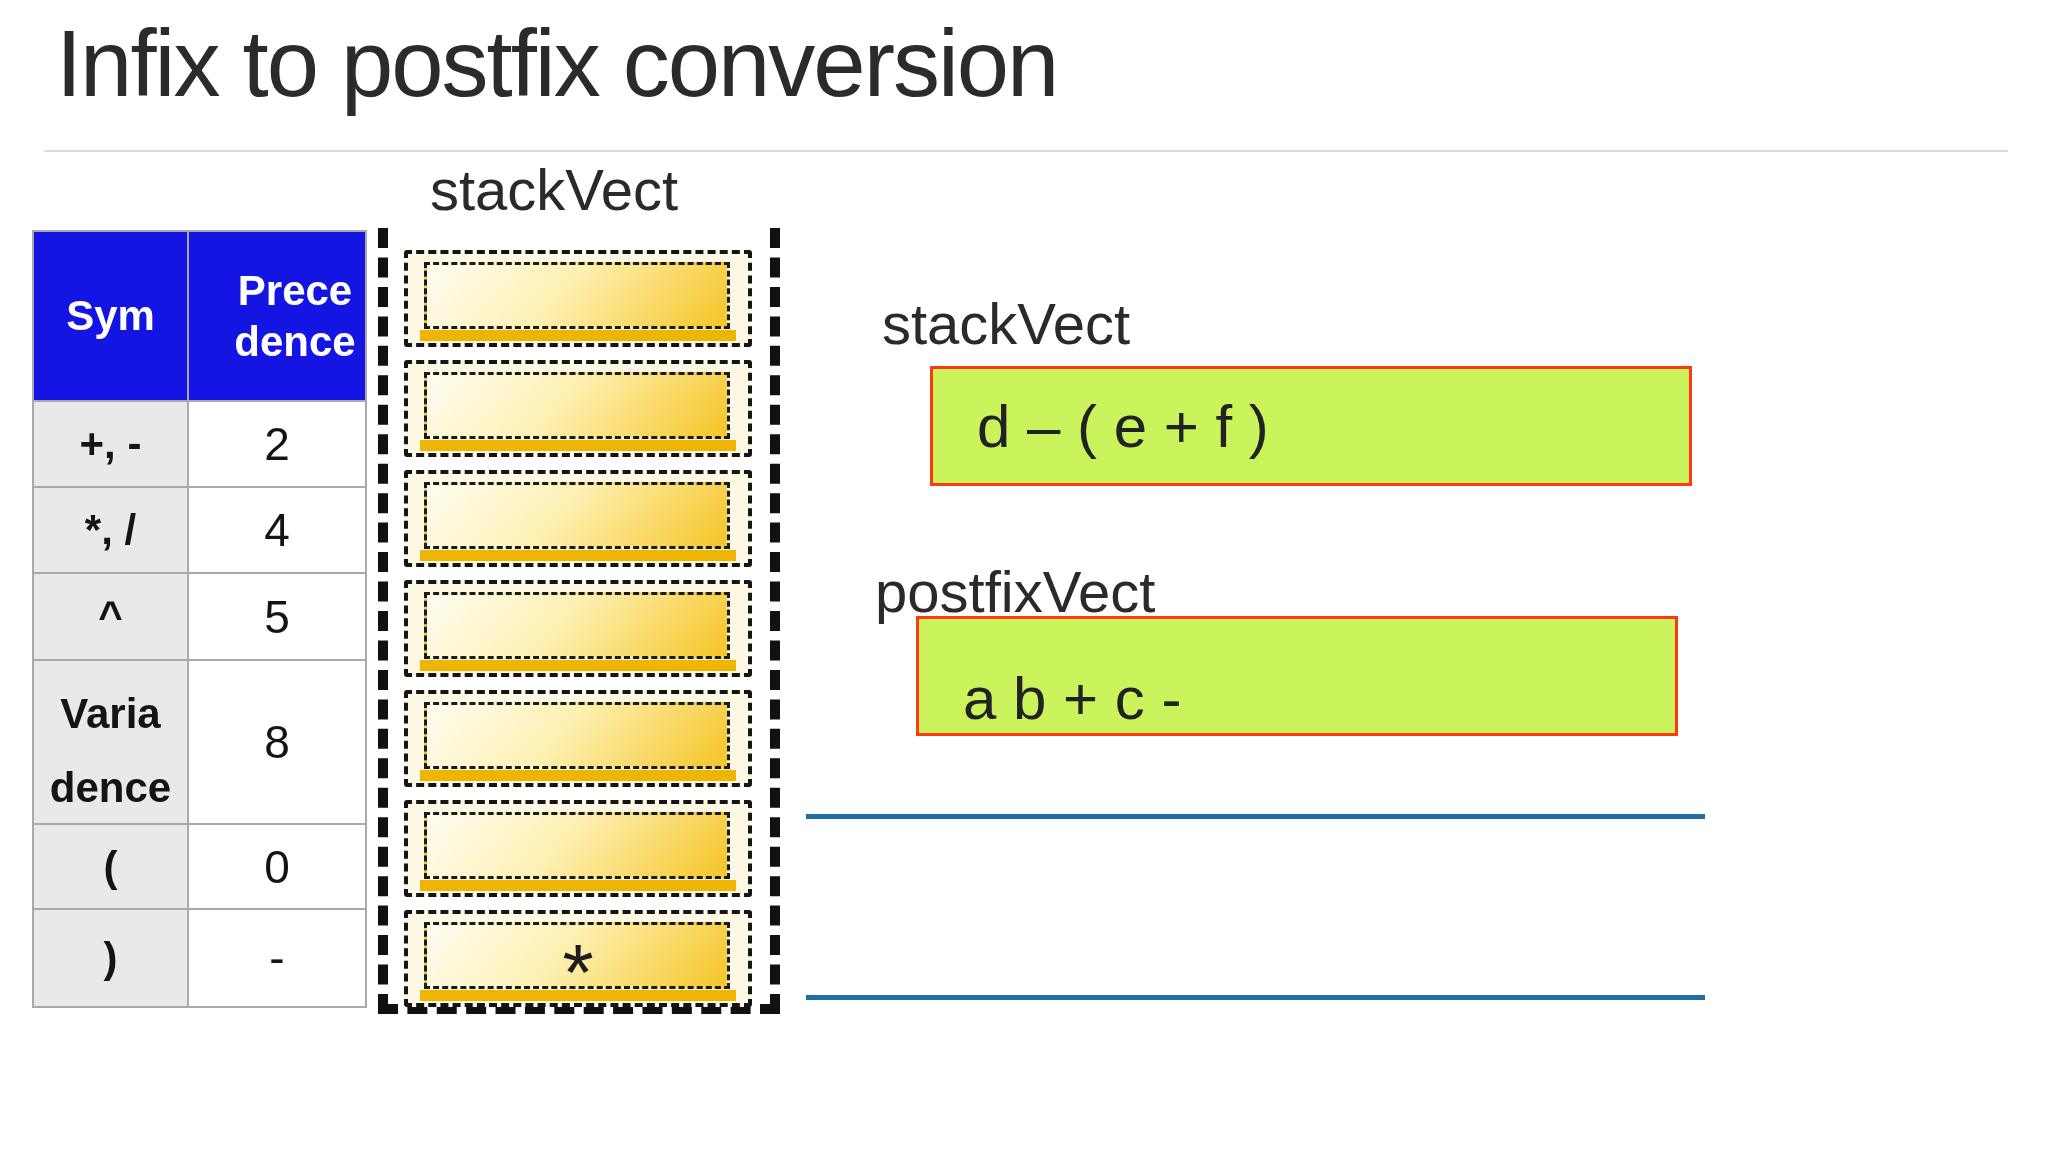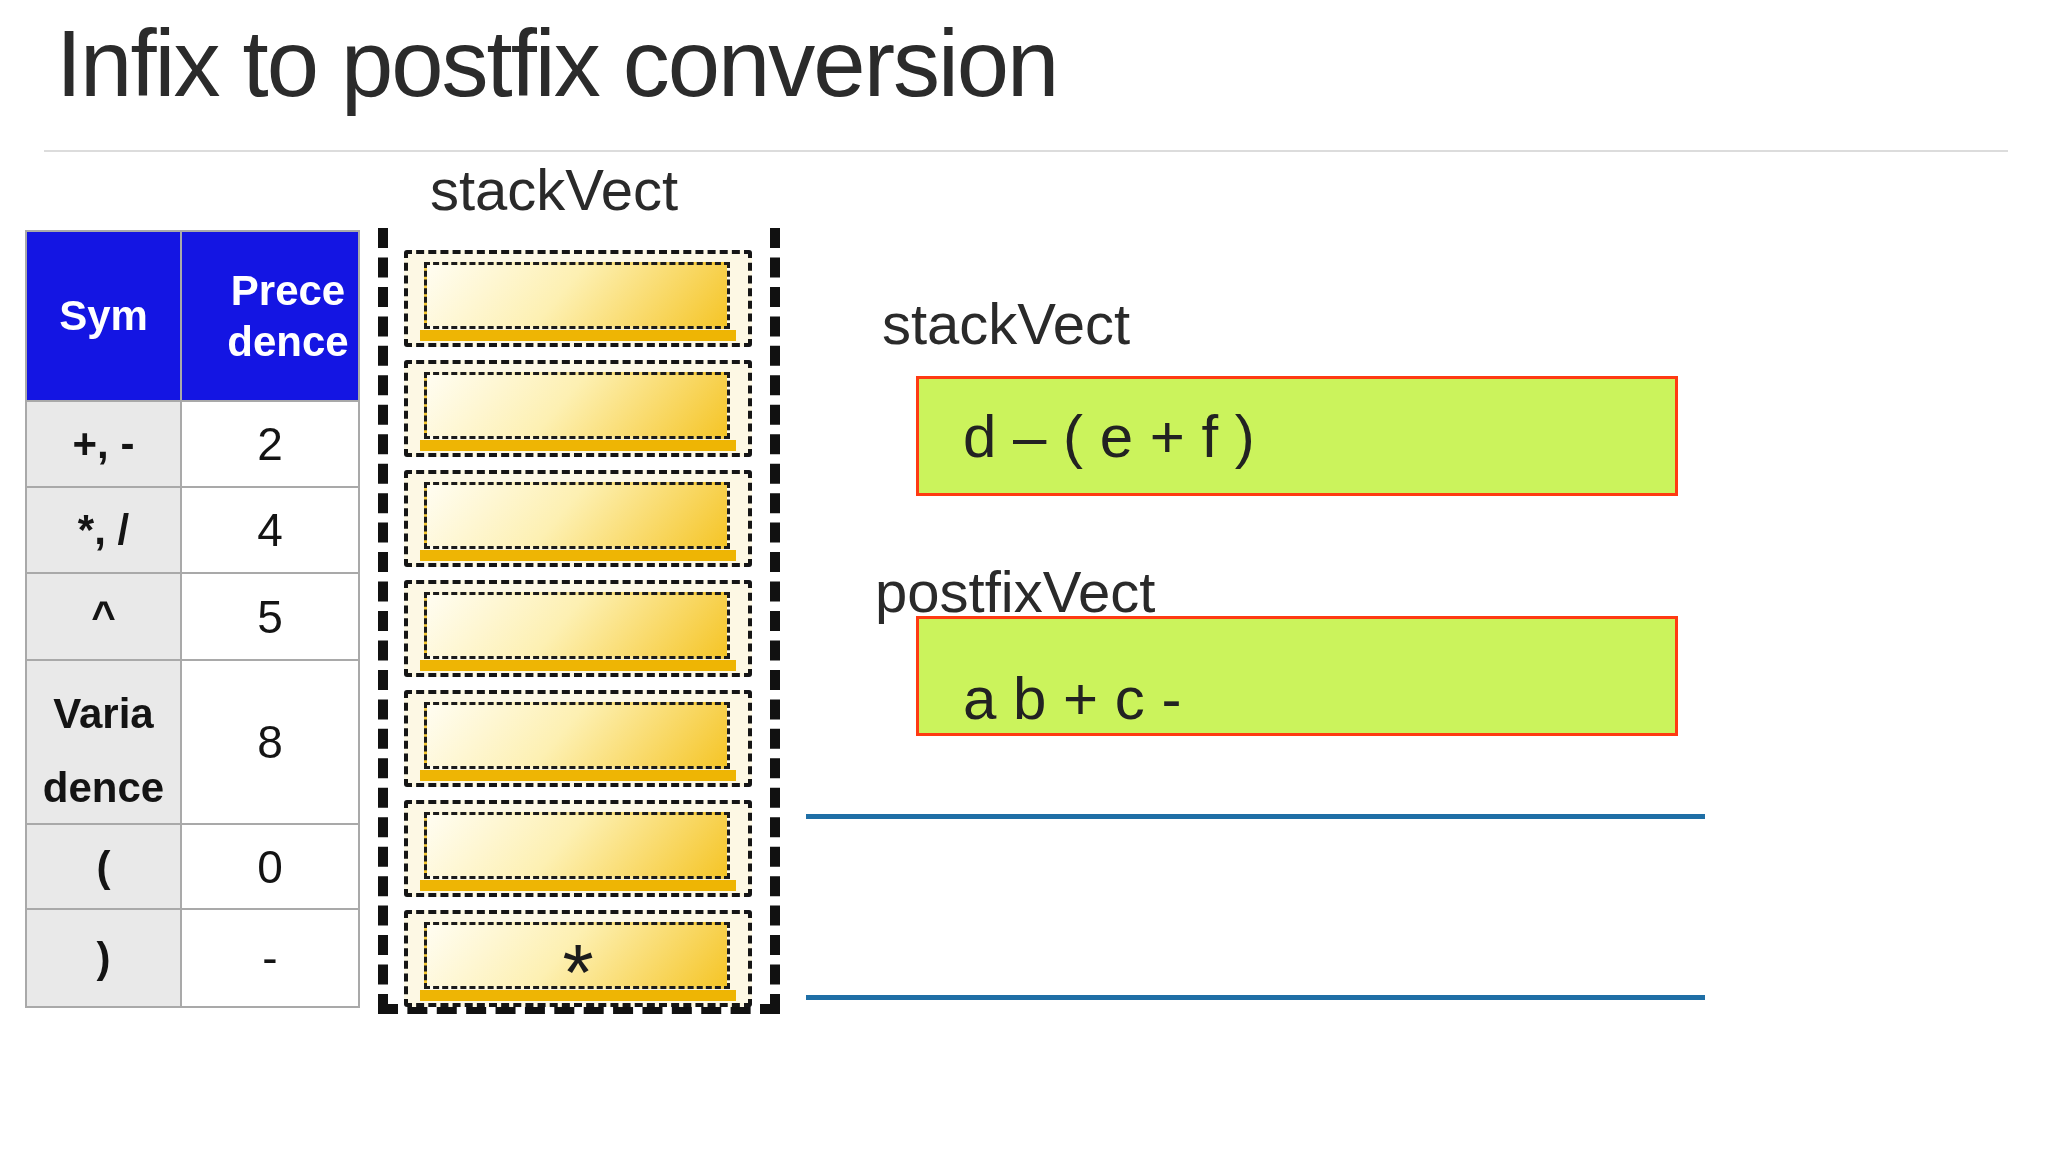--- a/index.html
+++ b/index.html
@@ -16,21 +16,21 @@
   }
   .vec-label{
     position:absolute;font-size:58px;color:#2a2a2a;white-space:nowrap;
   }
   .stack-label{left:430px;top:156px;}
   .infix-label{left:882px;top:290px;}
   .postfix-label{left:875px;top:558px;}
 
   
   .ptable{
-    position:absolute;left:25px;top:230px;width:333px;
+    position:absolute;left:32px;top:230px;width:333px;
     border-collapse:collapse;table-layout:fixed;
   }
   .ptable col.c1{width:155px;}
   .ptable col.c2{width:178px;}
   .ptable th,.ptable td{
     border:2px solid #a9a9a9;text-align:center;vertical-align:middle;
     color:#141414;padding:0;
   }
   .ptable th{
     height:168px;background:#1415e3;color:#ffffff;font-size:42px;
@@ -74,21 +74,21 @@
   .s1{top:250px;} .s2{top:360px;} .s3{top:470px;} .s4{top:580px;}
   .s5{top:690px;} .s6{top:800px;} .s7{top:910px;}
 
   
   .vec-box{
     position:absolute;left:916px;width:762px;height:120px;box-sizing:border-box;
     background:#cbf35c;border:3px solid #fe3a12;
     display:flex;align-items:center;padding-left:44px;
     font-size:60px;color:#222222;white-space:nowrap;
   }
-  .infix-box{top:376px;}
+  .infix-box{top:366px;margin-left:14px;}
   .postfix-box{top:616px;align-items:flex-end;}
 
   
   .blue-line{
     position:absolute;left:806px;width:899px;height:5px;background:#1f6fa6;
   }
   .bl1{top:814px;} .bl2{top:995px;}
 </style>
 </head>
 <body>

